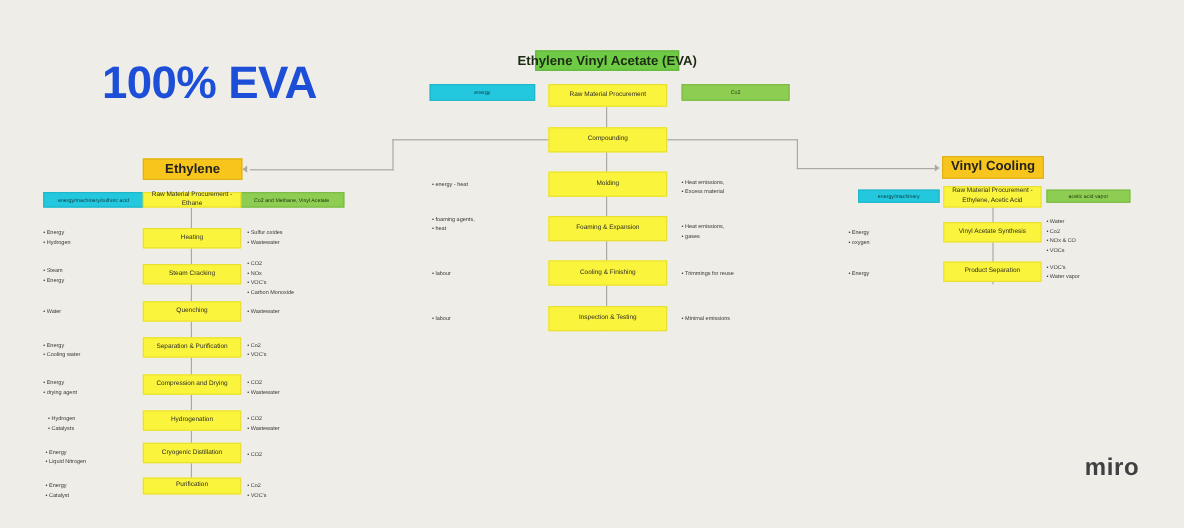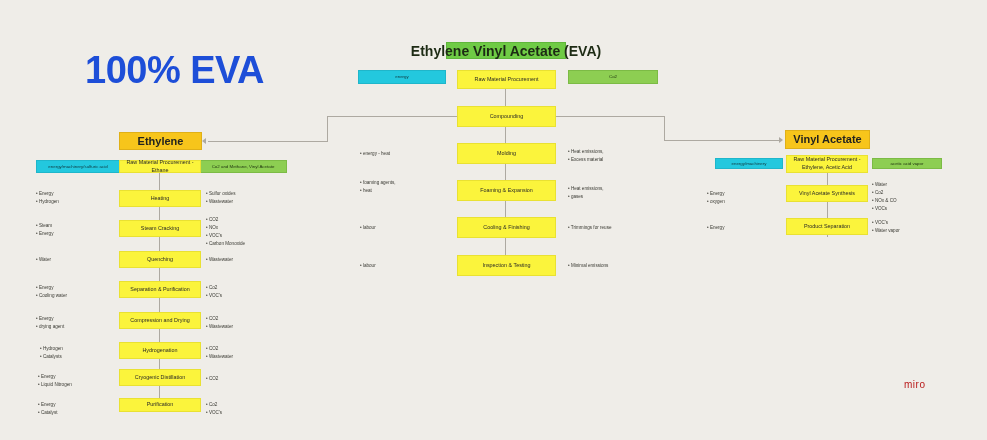--- a/index.html
+++ b/index.html
@@ -25,21 +25,21 @@
     border:1px solid #E0B017;
     display:flex;align-items:center;justify-content:center;
     font-size:11px;font-weight:bold;color:#23231F;
     text-align:center;line-height:1.1;
   }
   
   .greenhead{
     background:#6FCB45;
     border:1px solid #5FB63A;
     display:flex;align-items:center;justify-content:center;
-    font-size:14px;font-weight:bold;color:#1D2B14;
+    font-size:11px;font-weight:bold;color:#1D2B14;
     text-align:center;white-space:nowrap;
   }
   
   .pbox{
     background:#FBF43C;
     border:1px solid #E9E132;
     display:flex;align-items:center;justify-content:center;
     text-align:center;
     font-size:5.4px;color:#2B2B26;
     line-height:1.45;
@@ -75,35 +75,35 @@
     border-right:4px solid #ADA9A1;
   }
   .arrow-right{
     width:0;height:0;
     border-top:3px solid transparent;
     border-bottom:3px solid transparent;
     border-left:4px solid #ADA9A1;
   }
   
   .miro{
-    font-size:10px;color:#b91c1c;font-weight:normal;letter-spacing:0.5px;
+    font-size:20px;color:#404040;font-weight:bold;letter-spacing:0.5px;
   }
 </style>
 </head>
 <body>
 
 <div id="canvas">
 
   <div class="abs bigtitle" style="left:85px;top:49px;">100% EVA</div>
 
   <div class="abs greenhead" style="left:446px;top:42px;width:120px;height:17px;">Ethylene Vinyl Acetate (EVA)</div>
 
   <div class="abs colhead" style="left:119px;top:132px;width:83px;height:18px;">Ethylene</div>
 
-  <div class="abs colhead" style="left:785px;top:130px;width:85px;height:19px;">Vinyl Acetate</div>
+  <div class="abs colhead" style="left:785px;top:130px;width:85px;height:19px;">Vinyl Cooling</div>
 
   <div class="abs hline" style="left:208px;top:141px;width:120px;"></div>
   <div class="abs vline" style="left:327px;top:116px;height:26px;"></div>
   <div class="abs hline" style="left:327px;top:116px;width:130px;"></div>
   <div class="abs arrow-left" style="left:202px;top:138px;"></div>
 
   <div class="abs hline" style="left:556px;top:116px;width:109px;"></div>
   <div class="abs vline" style="left:664px;top:116px;height:25px;"></div>
   <div class="abs hline" style="left:664px;top:140px;width:117px;"></div>
   <div class="abs arrow-right" style="left:779px;top:137px;"></div>

